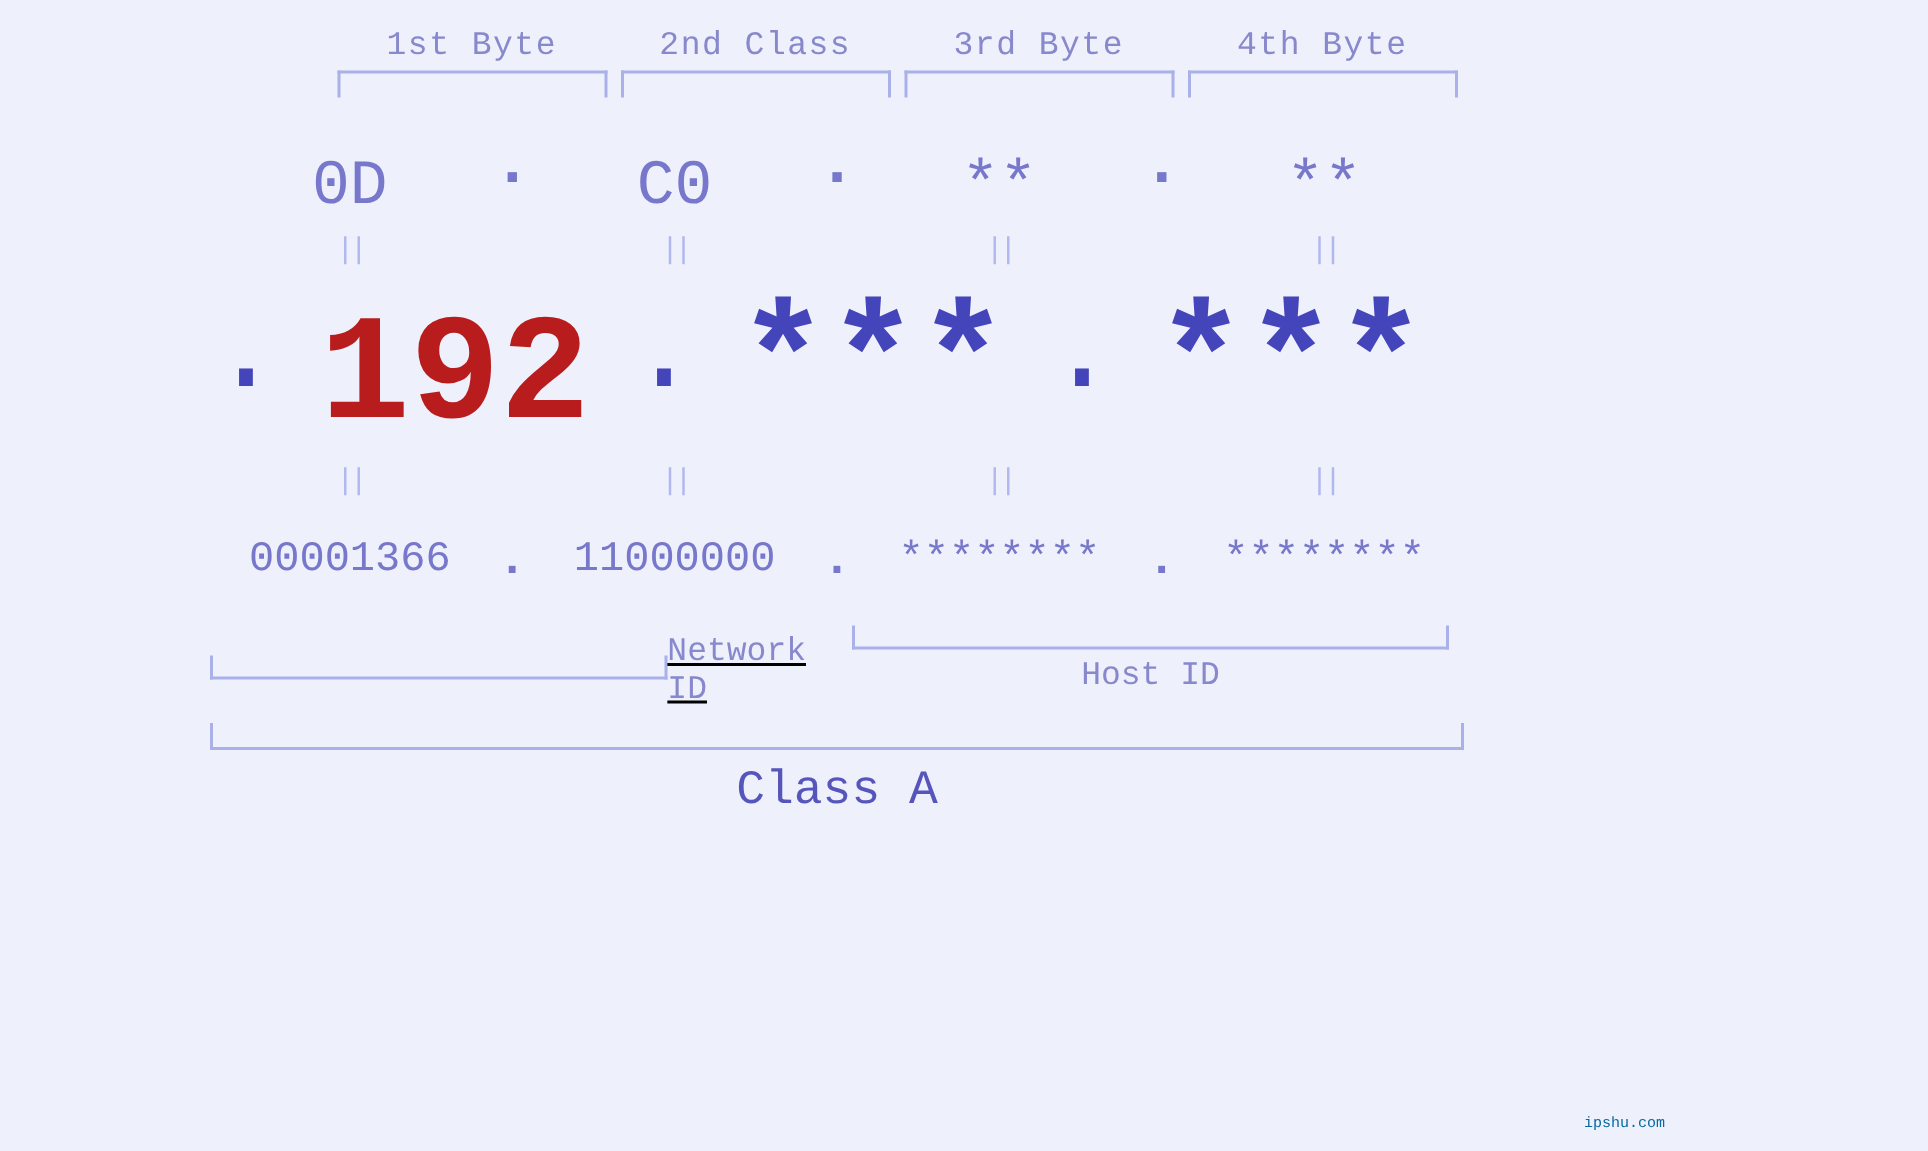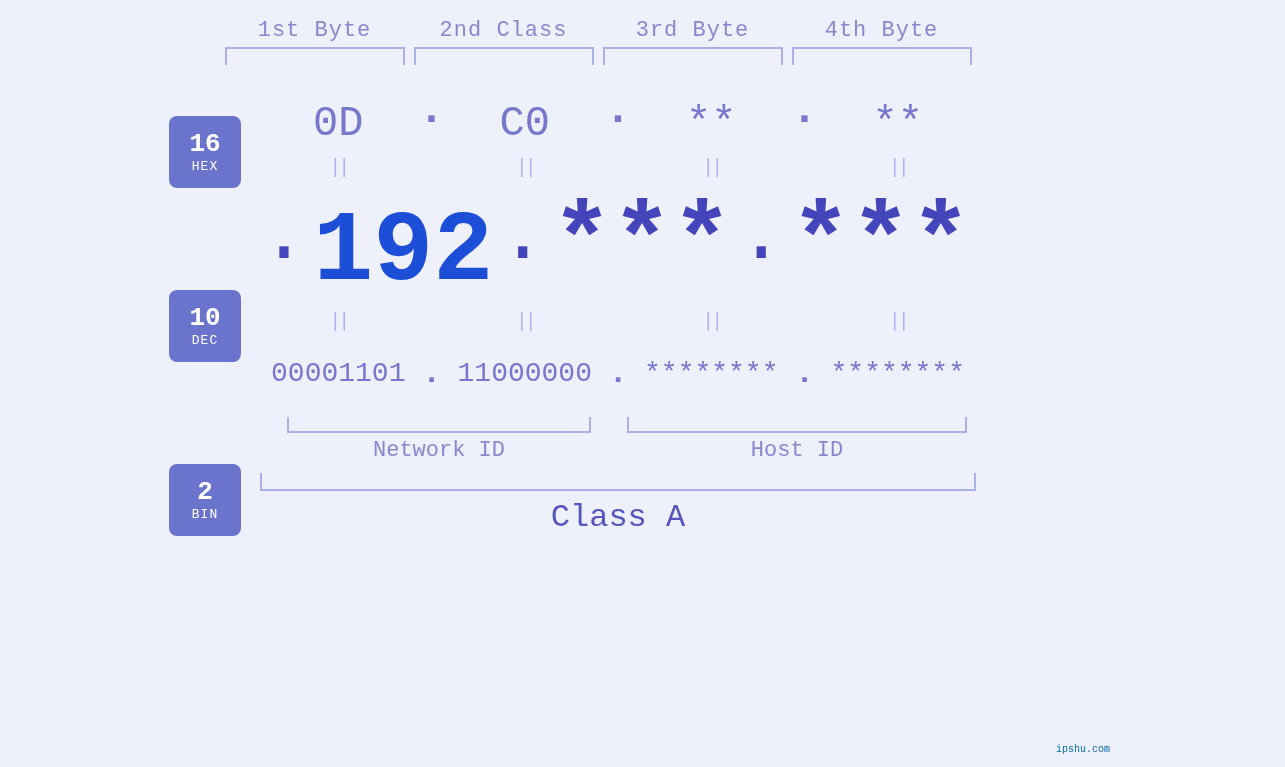--- a/index.html
+++ b/index.html
@@ -187,22 +187,23 @@
     }
 
     .id-row {
       display: flex;
       width: 100%;
     }
 
     .net-id-wrap {
       flex: 2;
       display: flex;
-      flex-direction: column;
-      align-items: center;
+      flex-direction: row;
+      align-items: center;
+      text-decoration: underline;
     }
 
     .host-id-wrap {
       flex: 2;
       display: flex;
       flex-direction: column;
       align-items: center;
     }
 
     .net-bracket {
@@ -269,34 +270,20 @@
     <div class="bracket-cell">
         <div class="bracket"></div>
       </div>
     <div class="bracket-cell">
         <div class="bracket"></div>
       </div>
   </div>
 
   <div class="main-content">
 
-    <div class="left-badges">
-      <div class="badge">
-        <span class="badge-num">16</span>
-        <span class="badge-label">HEX</span>
-      </div>
-      <div class="badge">
-        <span class="badge-num">10</span>
-        <span class="badge-label">DEC</span>
-      </div>
-      <div class="badge">
-        <span class="badge-num">2</span>
-        <span class="badge-label">BIN</span>
-      </div>
-    </div>
 
     <div class="right-grid">
 
       <div class="grid-row" style="height:90px;">
         <div class="gcell">
             <span class="hex-val">0D</span>
           </div>
         <div class="gdot">.</div>
         <div class="gcell">
             <span class="hex-val">C0</span>
@@ -317,21 +304,21 @@
         <div class="sep-sym">||</div>
         <div style="flex:0 0 30px;"></div>
         <div class="sep-sym">||</div>
         <div style="flex:0 0 30px;"></div>
         <div class="sep-sym">||</div>
       </div>
 
       <div class="grid-row" style="height:130px;">
         <div class="gdot-dec">.</div>
         <div class="gcell">
-            <span style="font-size:100px;font-weight:bold;color:#1d4ed8;margin-top:17px;">192</span>
+            <span style="font-size:100px;font-weight:bold;color:#b91c1c;margin-top:17px;">192</span>
           </div>
         <div class="gdot-dec">.</div>
         <div class="gcell">
             <span style="font-size:100px;font-weight:bold;color:#4444bb;">***</span>
           </div>
         <div class="gdot-dec">.</div>
         <div class="gcell">
             <span style="font-size:100px;font-weight:bold;color:#4444bb;">***</span>
           </div>
       </div>
@@ -341,21 +328,21 @@
         <div style="flex:0 0 30px;"></div>
         <div class="sep-sym">||</div>
         <div style="flex:0 0 30px;"></div>
         <div class="sep-sym">||</div>
         <div style="flex:0 0 30px;"></div>
         <div class="sep-sym">||</div>
       </div>
 
       <div class="grid-row" style="height:80px;">
         <div class="gcell">
-            <span class="bin-val">00001101</span>
+            <span class="bin-val">00001366</span>
           </div>
         <div class="gdot" style="font-size:32px;">.</div>
         <div class="gcell">
             <span class="bin-val">11000000</span>
           </div>
         <div class="gdot" style="font-size:32px;">.</div>
         <div class="gcell">
             <span class="bin-val">********</span>
           </div>
         <div class="gdot" style="font-size:32px;">.</div>

